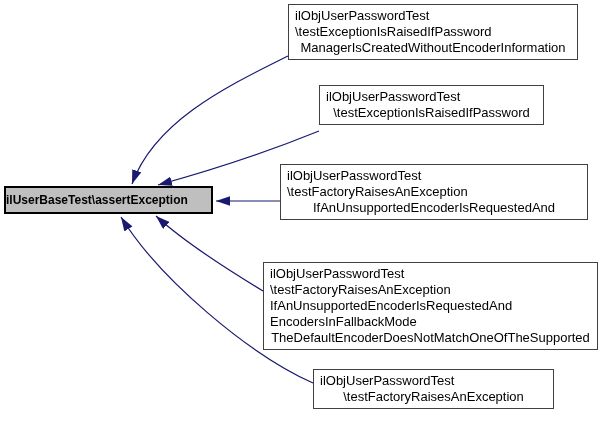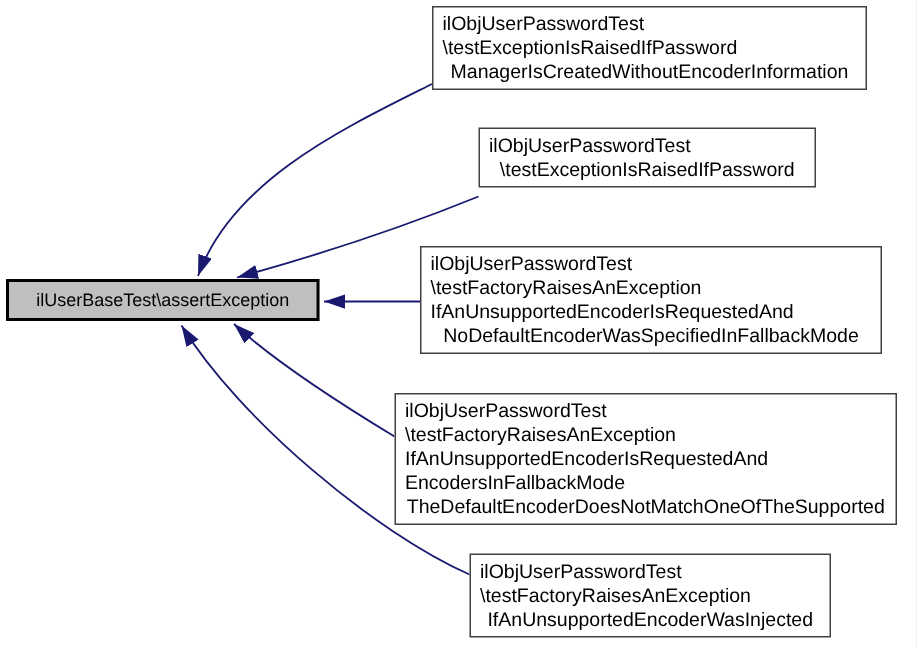--- a/index.html
+++ b/index.html
@@ -32,22 +32,23 @@
   .node .ln{text-align:left;}
   .node .ln:last-child{text-align:center;}
   .center-node{
     position:absolute;
     box-sizing:border-box;
     background:var(--node-fill);
     border:2px solid var(--center-border);
     color:#000;
     font-size:12px;
     line-height:24px;
-    text-align:center;
+    text-align:left;
     white-space:nowrap;
+    font-weight:bold;
   }
 </style>
 </head>
 <body>
 
 <div class="canvas">
 
   <svg class="edges" width="611" height="432" viewBox="0 0 611 432">
     <defs>
       <marker id="arrow" viewBox="0 0 14 9.5" refX="14" refY="4.75" markerWidth="14" markerHeight="9.5" markerUnits="userSpaceOnUse" orient="auto">
@@ -71,30 +72,28 @@
 
   <div class="node" style="left:319px;top:85px;width:225px;">
     <div class="ln">ilObjUserPasswordTest</div>
     <div class="ln">\testExceptionIsRaisedIfPassword</div>
   </div>
 
   <div class="node" style="left:280px;top:164px;width:308px;">
     <div class="ln">ilObjUserPasswordTest</div>
     <div class="ln">\testFactoryRaisesAnException</div>
     <div class="ln">IfAnUnsupportedEncoderIsRequestedAnd</div>
-    <div class="ln">NoDefaultEncoderWasSpecifiedInFallbackMode</div>
   </div>
 
   <div class="node" style="left:263px;top:262px;width:335px;">
     <div class="ln">ilObjUserPasswordTest</div>
     <div class="ln">\testFactoryRaisesAnException</div>
     <div class="ln">IfAnUnsupportedEncoderIsRequestedAnd</div>
     <div class="ln">EncodersInFallbackMode</div>
     <div class="ln">TheDefaultEncoderDoesNotMatchOneOfTheSupported</div>
   </div>
 
   <div class="node" style="left:313px;top:369px;width:241px;">
     <div class="ln">ilObjUserPasswordTest</div>
     <div class="ln">\testFactoryRaisesAnException</div>
-    <div class="ln">IfAnUnsupportedEncoderWasInjected</div>
   </div>
 
 </div>
 
 </body></html>

